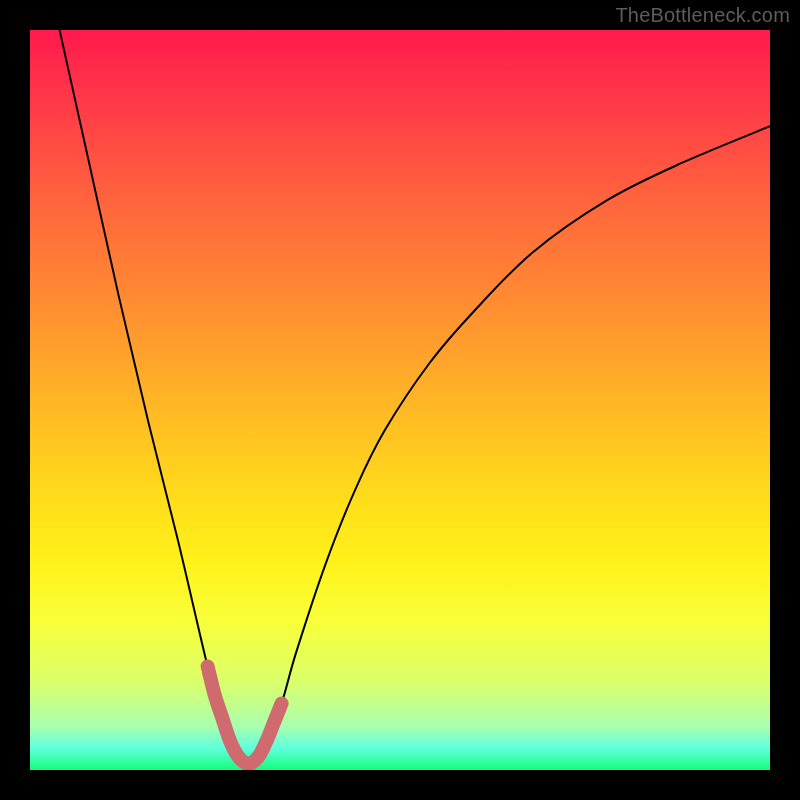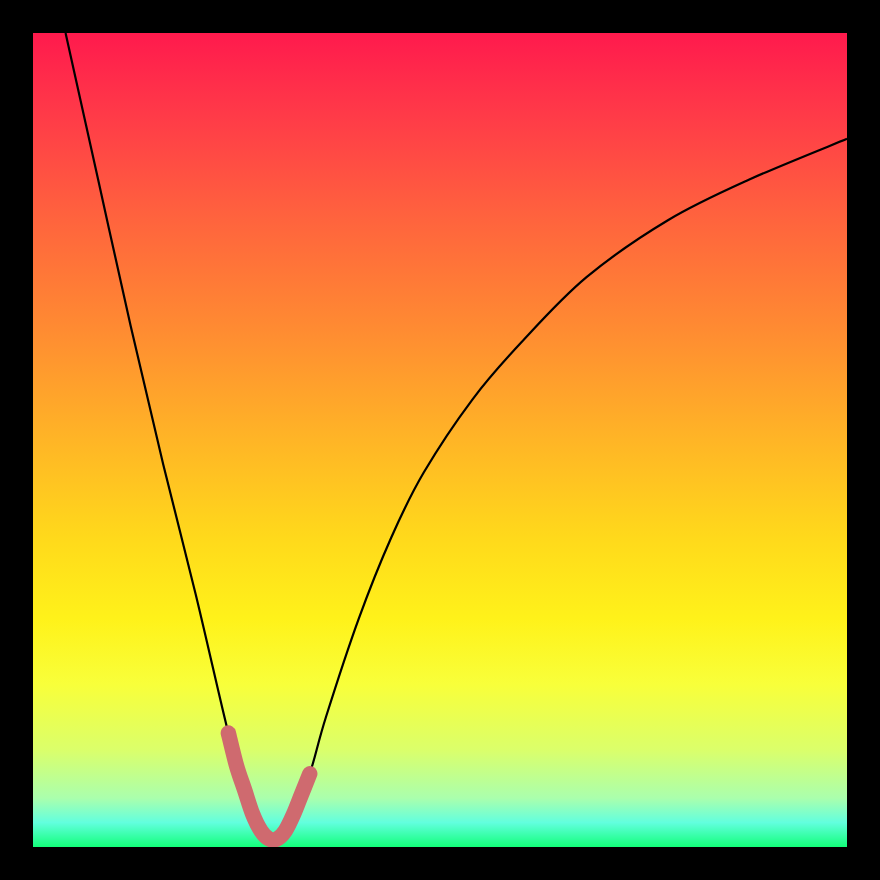--- a/index.html
+++ b/index.html
@@ -75,13 +75,14 @@
     <div class="gradient-bg"></div>
     <svg class="curve" viewBox="0 0 740 740" preserveAspectRatio="none">
       <g id="curve-group">
           <path d="M 29.6 0 C 34.53333333333333 22.200000000000006, 49.333333333333336 88.80000000000004, 59.2 133.20000000000005 C 69.06666666666666 177.60000000000005, 78.93333333333334 223.23333333333332, 88.8 266.4 C 98.66666666666666 309.56666666666666, 108.53333333333333 351.50000000000006, 118.4 392.20000000000005 C 128.26666666666668 432.90000000000003, 138.13333333333333 469.90000000000003, 148 510.6 C 157.86666666666667 551.3, 170.2 606.8, 177.6 636.4 C 185 666, 188.7 675.8666666666667, 192.4 688.2 C 196.10000000000002 700.5333333333334, 197.33333333333334 704.2333333333333, 199.8 710.4 C 202.26666666666668 716.5666666666666, 204.73333333333335 721.5, 207.20000000000002 725.2 C 209.66666666666669 728.9000000000001, 212.13333333333333 731.3666666666667, 214.6 732.6 C 217.06666666666666 733.8333333333334, 219.53333333333333 733.8333333333334, 222 732.6 C 224.46666666666667 731.3666666666667, 226.93333333333334 728.9000000000001, 229.4 725.2 C 231.86666666666667 721.5, 233.10000000000002 719.0333333333333, 236.8 710.4 C 240.5 701.7666666666667, 246.66666666666669 688.1999999999999, 251.60000000000002 673.4 C 256.53333333333336 658.6, 259 645.0333333333333, 266.4 621.6 C 273.79999999999995 598.1666666666667, 286.1333333333333 559.9333333333333, 296 532.8 C 305.8666666666667 505.66666666666663, 315.73333333333335 481, 325.6 458.8 C 335.4666666666667 436.6, 342.8666666666667 420.56666666666666, 355.2 399.59999999999997 C 367.5333333333333 378.63333333333327, 384.8 352.7333333333333, 399.6 332.99999999999994 C 414.40000000000003 313.2666666666666, 426.73333333333335 299.7, 444 281.2 C 461.26666666666665 262.7, 481.00000000000006 240.5, 503.20000000000005 222 C 525.4000000000001 203.5, 552.5333333333334 184.99999999999991, 577.2 170.19999999999993 C 601.8666666666667 155.39999999999995, 624.0666666666667 145.53333333333336, 651.2 133.20000000000005 C 678.3333333333334 120.86666666666673, 725.2 102.36666666666672, 740 96.20000000000005" stroke="#000000" stroke-width="2" fill="none"></path>
         </g>
       <g id="highlight-group">
           <path d="M 177.6 636.4 C 178.83333333333331 641.3333333333333, 182.53333333333333 657.3666666666667, 185 666 C 187.46666666666667 674.6333333333333, 189.93333333333334 680.8000000000001, 192.4 688.2 C 194.86666666666667 695.6, 197.33333333333334 704.2333333333333, 199.8 710.4 C 202.26666666666668 716.5666666666666, 204.73333333333335 721.5, 207.20000000000002 725.2 C 209.66666666666669 728.9000000000001, 212.13333333333333 731.3666666666667, 214.6 732.6 C 217.06666666666666 733.8333333333334, 219.53333333333333 733.8333333333334, 222 732.6 C 224.46666666666667 731.3666666666667, 226.93333333333334 728.9000000000001, 229.4 725.2 C 231.86666666666667 721.5, 234.33333333333334 715.95, 236.8 710.4 C 239.26666666666668 704.8499999999999, 241.73333333333335 698.0666666666666, 244.20000000000002 691.9 C 246.66666666666669 685.7333333333333, 250.36666666666667 676.4833333333333, 251.60000000000002 673.4" stroke="#cf6a6f" stroke-width="14" stroke-linecap="round" stroke-linejoin="round" fill="none"></path>
         </g>
     </svg>
   </div>
+  <div class="watermark">TheBottleneck.com</div>
 </div>
 
 </body></html>

